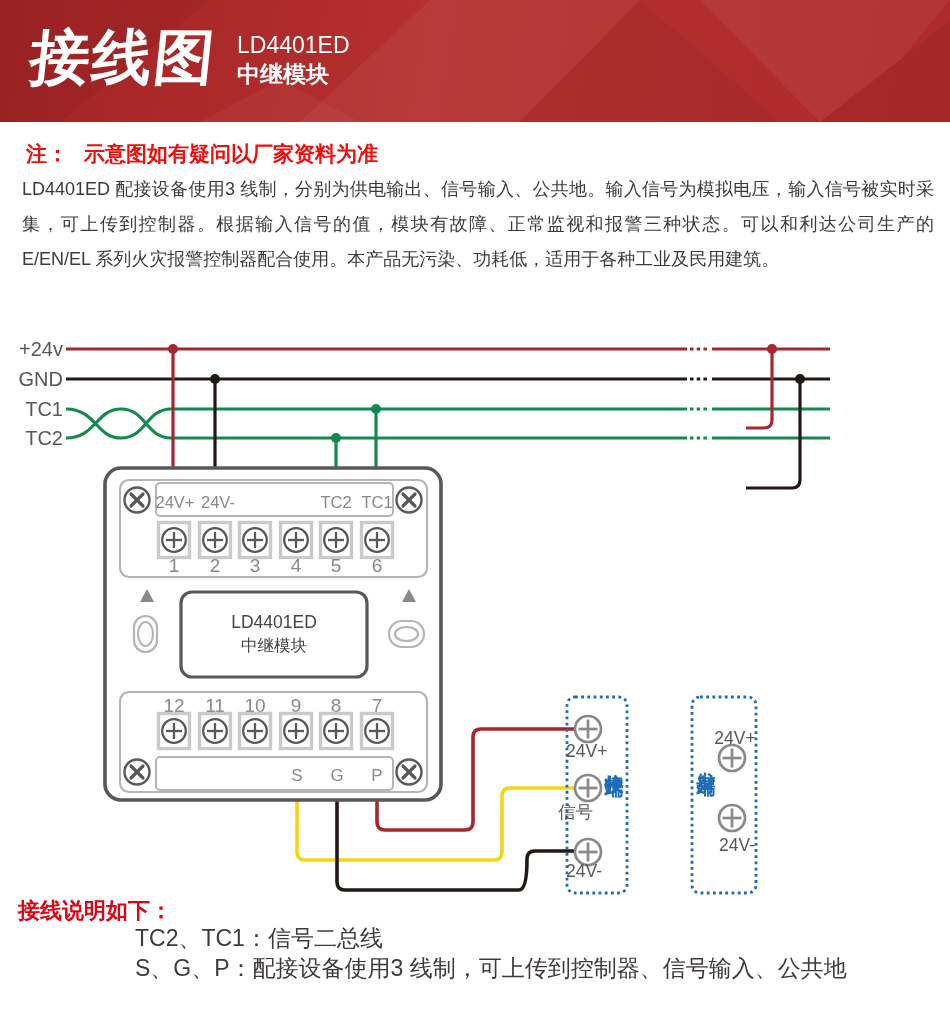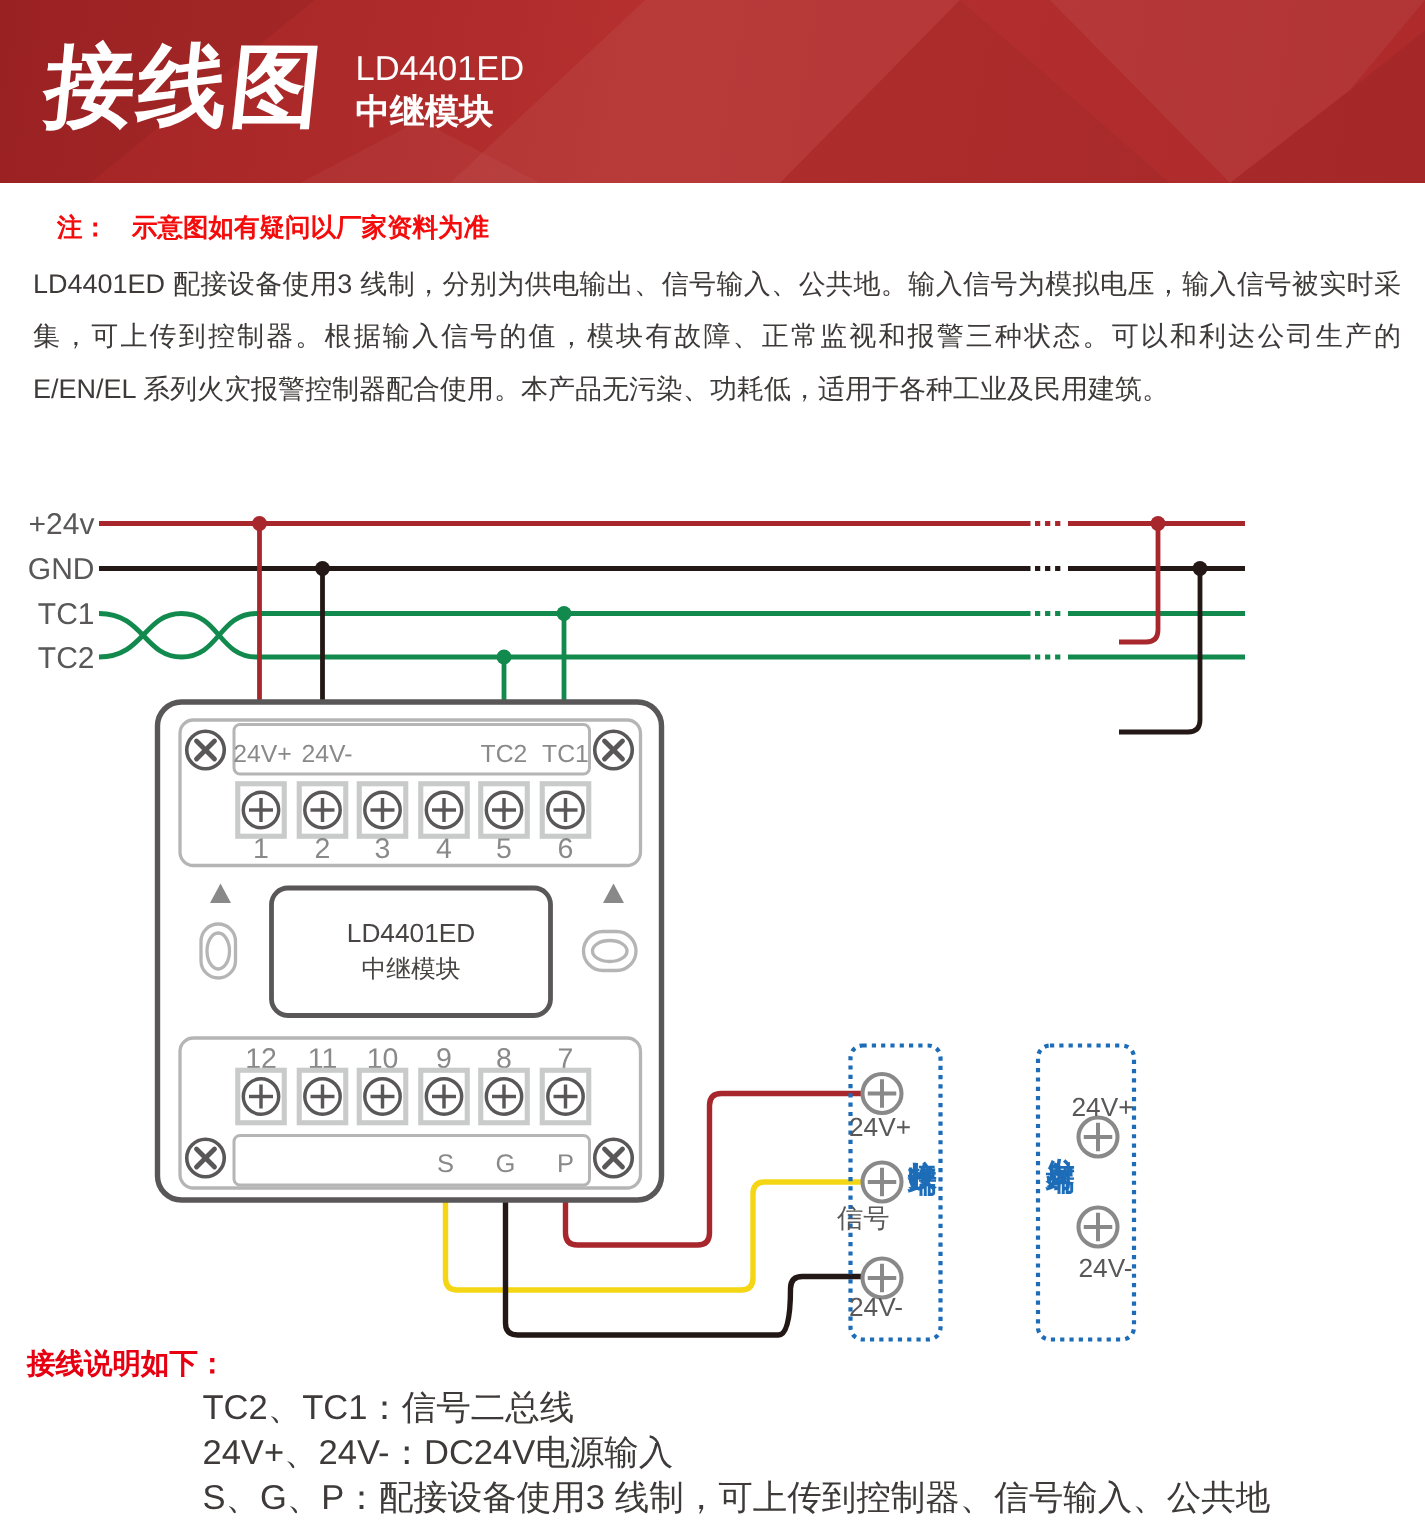--- a/index.html
+++ b/index.html
@@ -19,41 +19,41 @@
     transform:skewX(-6deg); letter-spacing:2px;
   }
   .header-sub{
     position:absolute; left:237px; top:31px; color:#ffffff;
     font-size:23px; line-height:29px;
   }
   .header-sub .model{font-weight:normal;}
   .header-sub .mod-name{font-weight:bold;}
   
   .note{
-    position:absolute; top:140px; left:38px;
-    font-size:17px; color:#f40b0b; font-weight:bold; white-space:nowrap;
+    position:absolute; top:140px; left:26px;
+    font-size:21px; color:#f40b0b; font-weight:bold; white-space:nowrap;
   }
   .note .note-text{margin-left:16px;}
   .desc{
     position:absolute; top:172px; left:22px; width:912px;
     font-size:18px; line-height:35px; color:#3e3a39; text-align:justify;
   }
   
   .diagram-svg{position:absolute; top:330px; left:0;}
   .vlabel{
     position:absolute; writing-mode:vertical-rl; text-orientation:upright;
     color:#1d6cb8; font-size:19px; font-weight:bold; letter-spacing:2px;
     line-height:1;
   }
   .vlabel.receiver{left:605px; top:758px;}
   .vlabel.transmitter{left:697px; top:757px;}
   
   .wiring-notes-heading{
     position:absolute; top:896px; left:18px;
-    font-size:19px; color:#e60012; font-weight:bold;
+    font-size:22px; color:#e60012; font-weight:bold;
   }
   .wiring-notes{
     position:absolute; top:923px; left:135px;
     font-size:23px; line-height:30px; color:#3e3a39;
   }
 </style>
 </head>
 <body>
 
 <div class="page">
@@ -254,17 +254,16 @@
       </g>
     </g>
   </svg>
 
   <div class="vlabel receiver">接收端</div>
   <div class="vlabel transmitter">发射端</div>
 
   <div class="wiring-notes-heading">接线说明如下：</div>
   <div class="wiring-notes">
     <div>TC2、TC1：信号二总线</div>
-    <div>24V+、24V-：DC24V电源输入</div>
     <div>S、G、P：配接设备使用3 线制，可上传到控制器、信号输入、公共地</div>
   </div>
 
 </div>
 
 </body></html>

